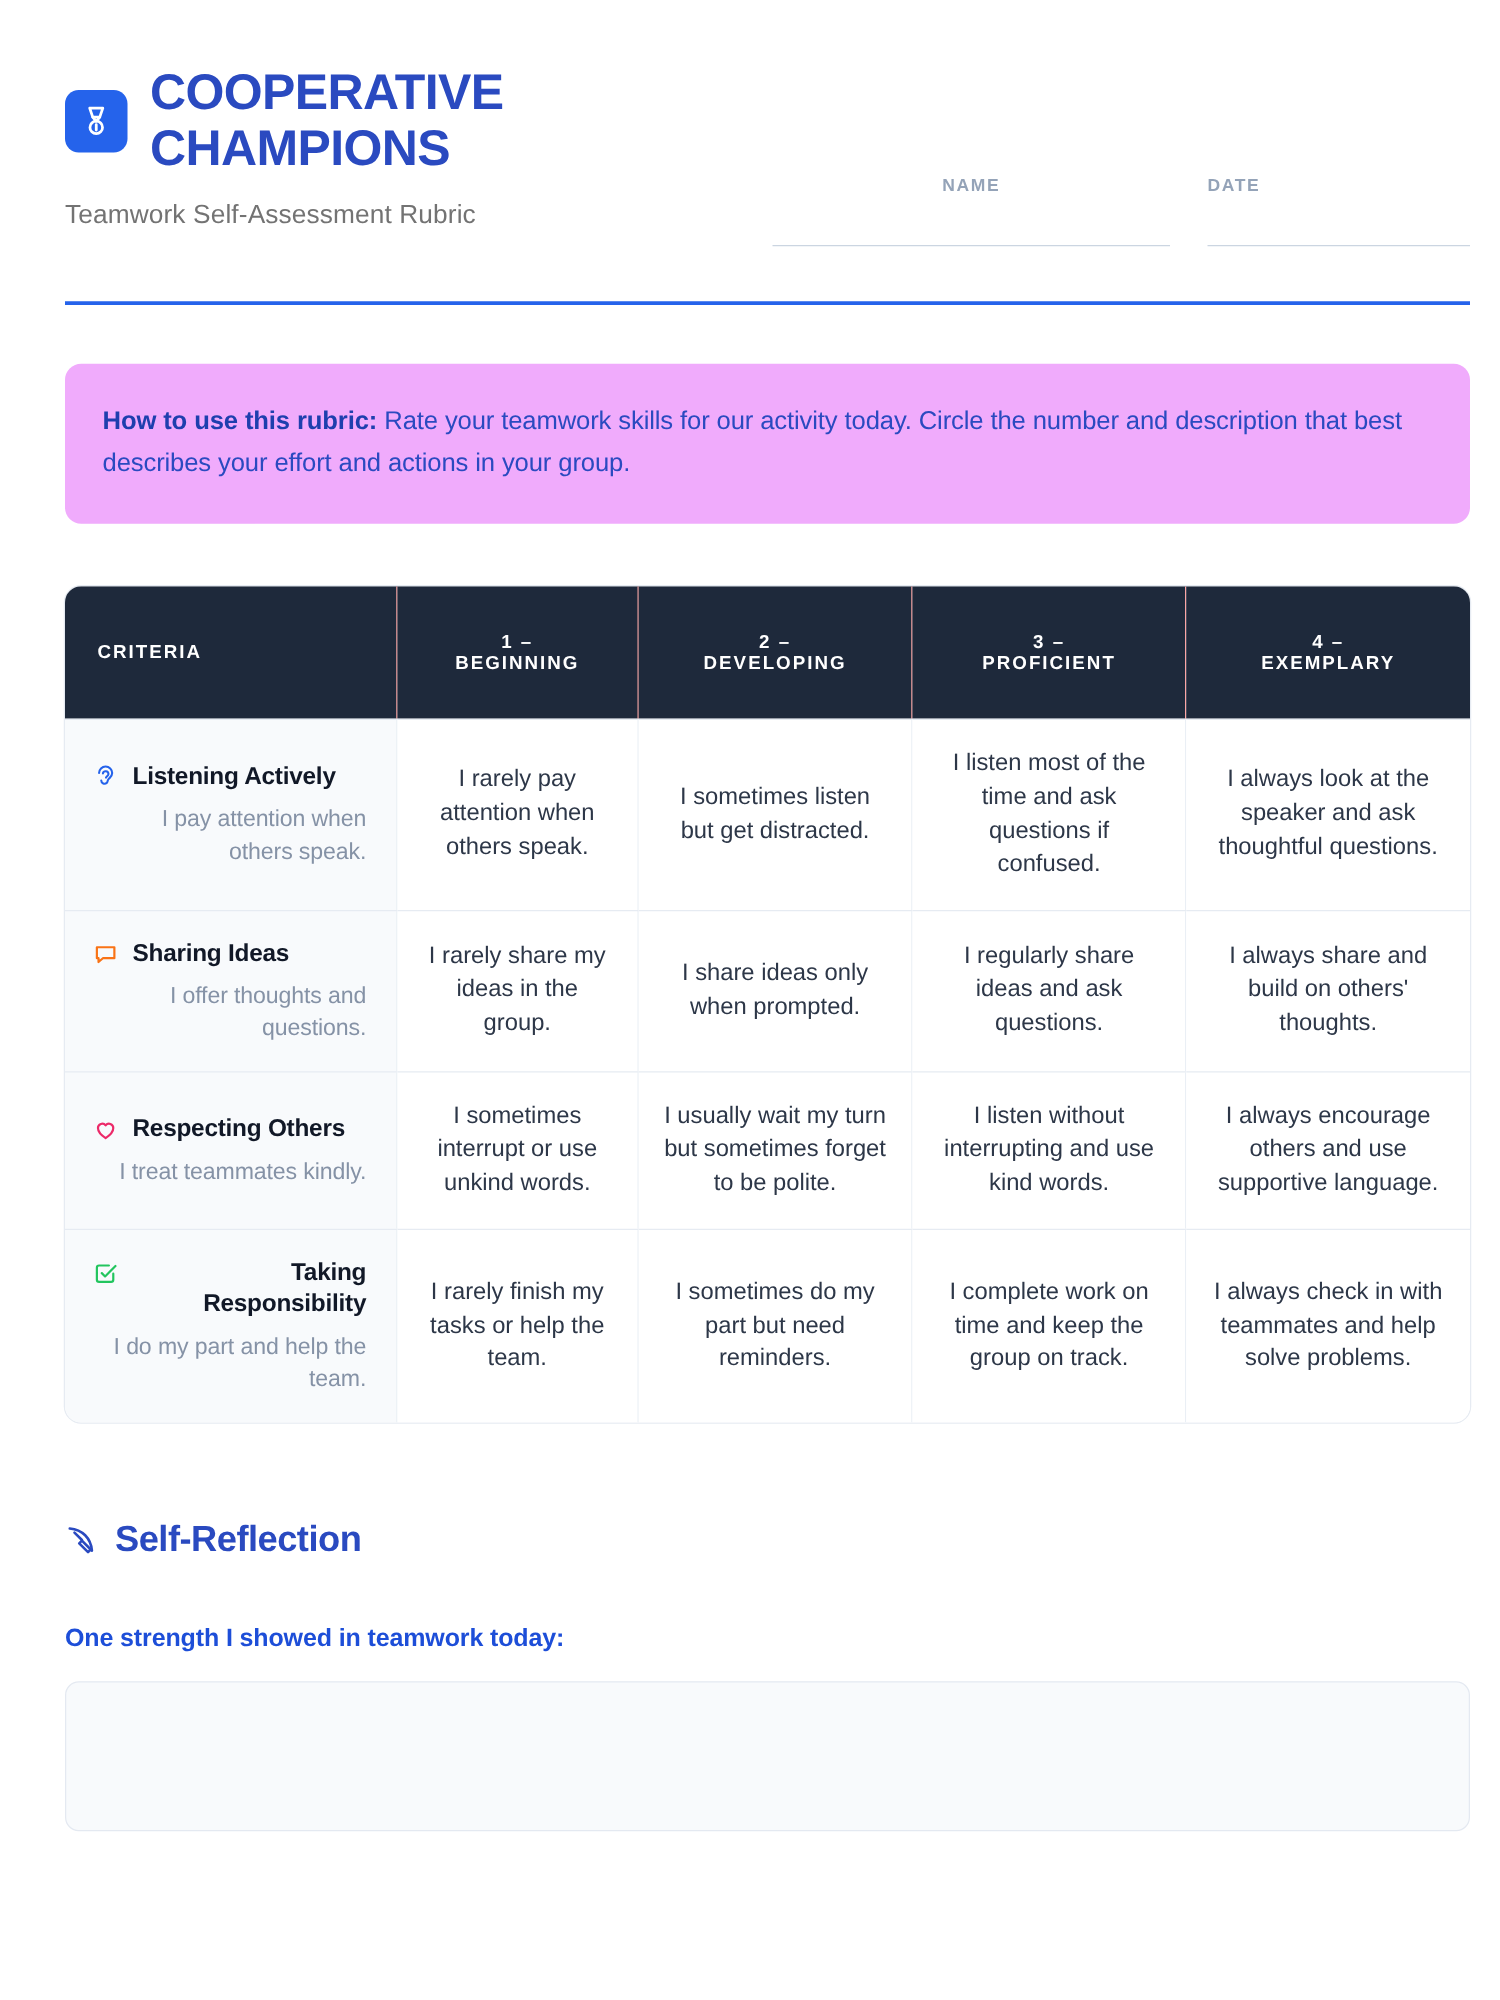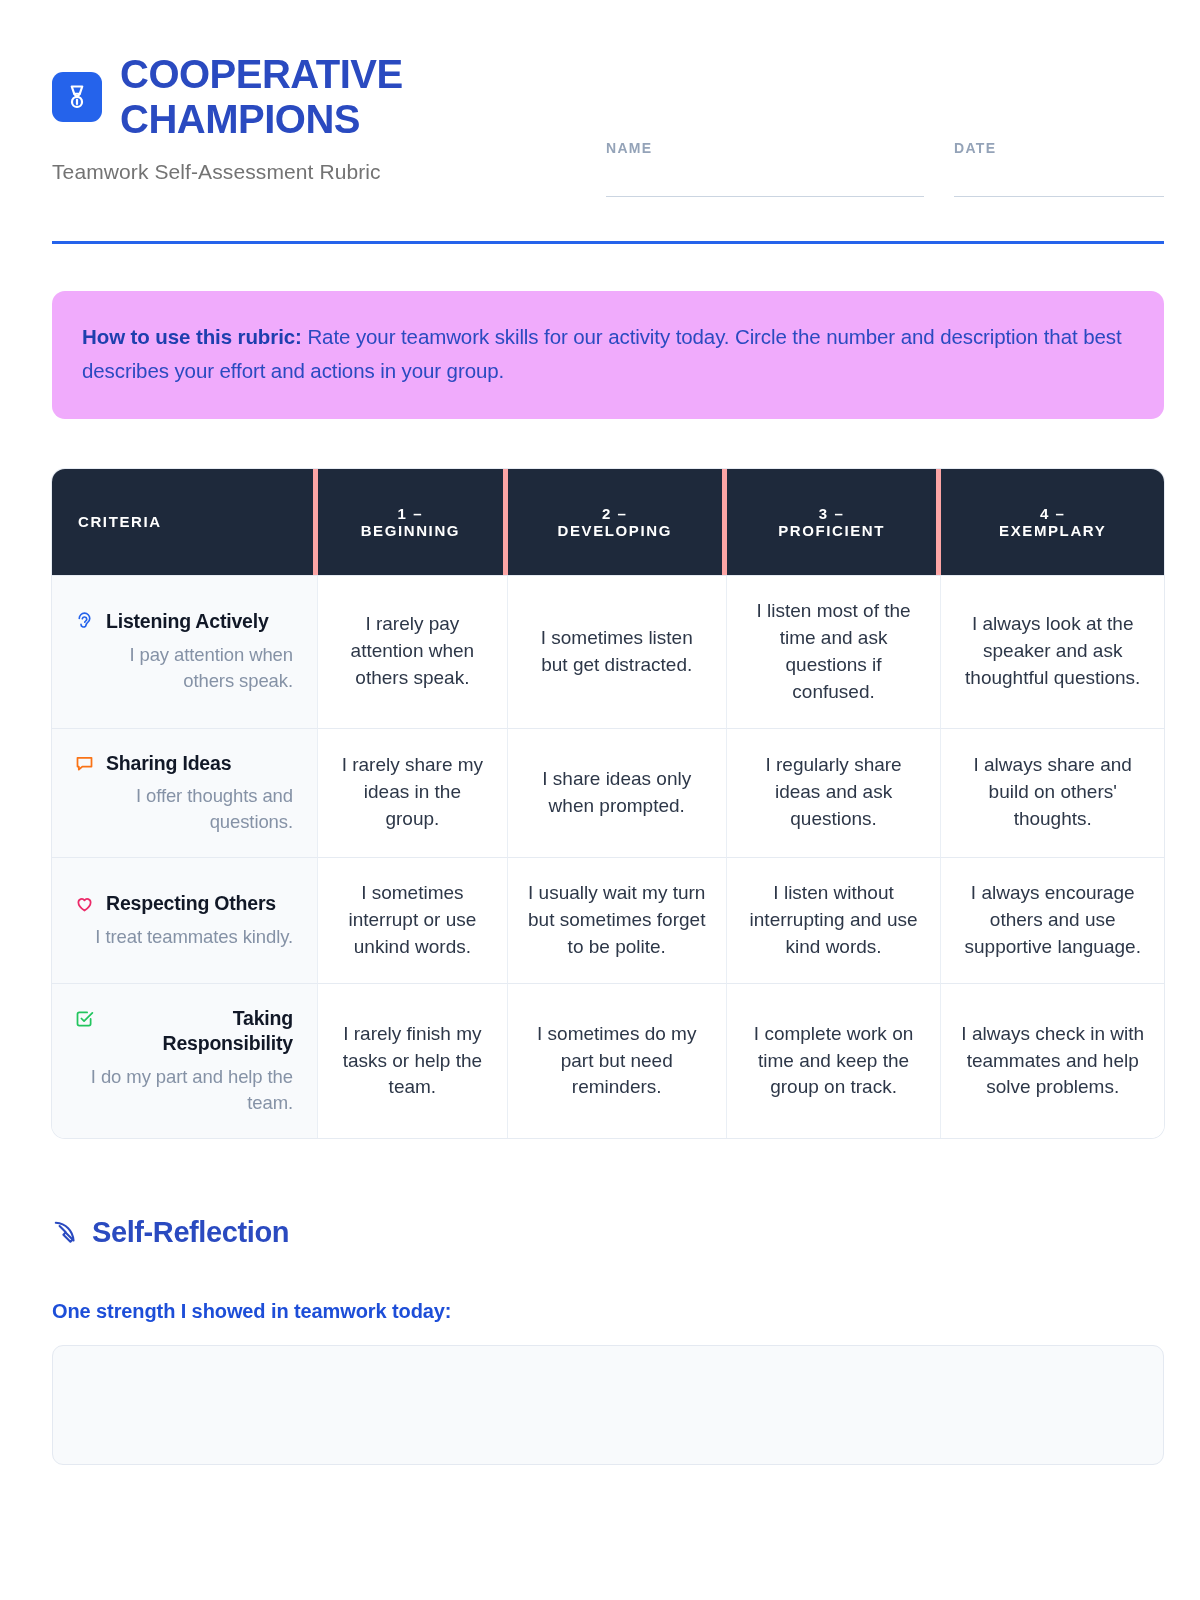--- a/index.html
+++ b/index.html
@@ -8,21 +8,21 @@
     width: 1200px;
     height: 1600px;
     background: #ffffff;
     font-family: "Liberation Sans", sans-serif;
     -webkit-font-smoothing: antialiased;
   }
 
   .page {
     width: 1200px;
     height: 1600px;
-    padding: 52px 36px 0 52px;
+    padding: 52px 24px 0 52px;
     position: relative;
     overflow: hidden;
   }
 
   
   .header {
     display: flex;
     align-items: flex-start;
     justify-content: space-between;
     padding-bottom: 14px;
@@ -59,21 +59,21 @@
     font-weight: 400;
     letter-spacing: 0.1px;
   }
 
   .fields {
     display: flex;
     gap: 30px;
     margin-top: 88px;
   }
   .field { display: flex; flex-direction: column; }
-  .field.name  { width: 318px; }
+  .field.name  { width: 318px; align-items: center; }
   .field.date  { width: 210px; }
   .field-label {
     font-size: 14px;
     font-weight: 700;
     letter-spacing: 1.3px;
     color: #94a3b8;
     margin-bottom: 40px;
   }
   .field-line {
     height: 1px;
@@ -115,21 +115,21 @@
   .rubric thead th {
     background: #1e293b;
     color: #ffffff;
     font-size: 15px;
     font-weight: 700;
     letter-spacing: 1.6px;
     padding: 22px 8px;
     text-align: center;
     vertical-align: middle;
     height: 106px;
-    border-right: 5px solid #fca5a5;
+    border-right: 1px solid #fca5a5;
   }
   .rubric thead th:last-child { border-right: none; }
   .rubric thead th.criteria-head {
     text-align: left;
     padding-left: 26px;
     width: 266px;
   }
   .rubric thead th .lvl-num { display: block; }
   .rubric thead th .lvl-name { display: block; }
 

